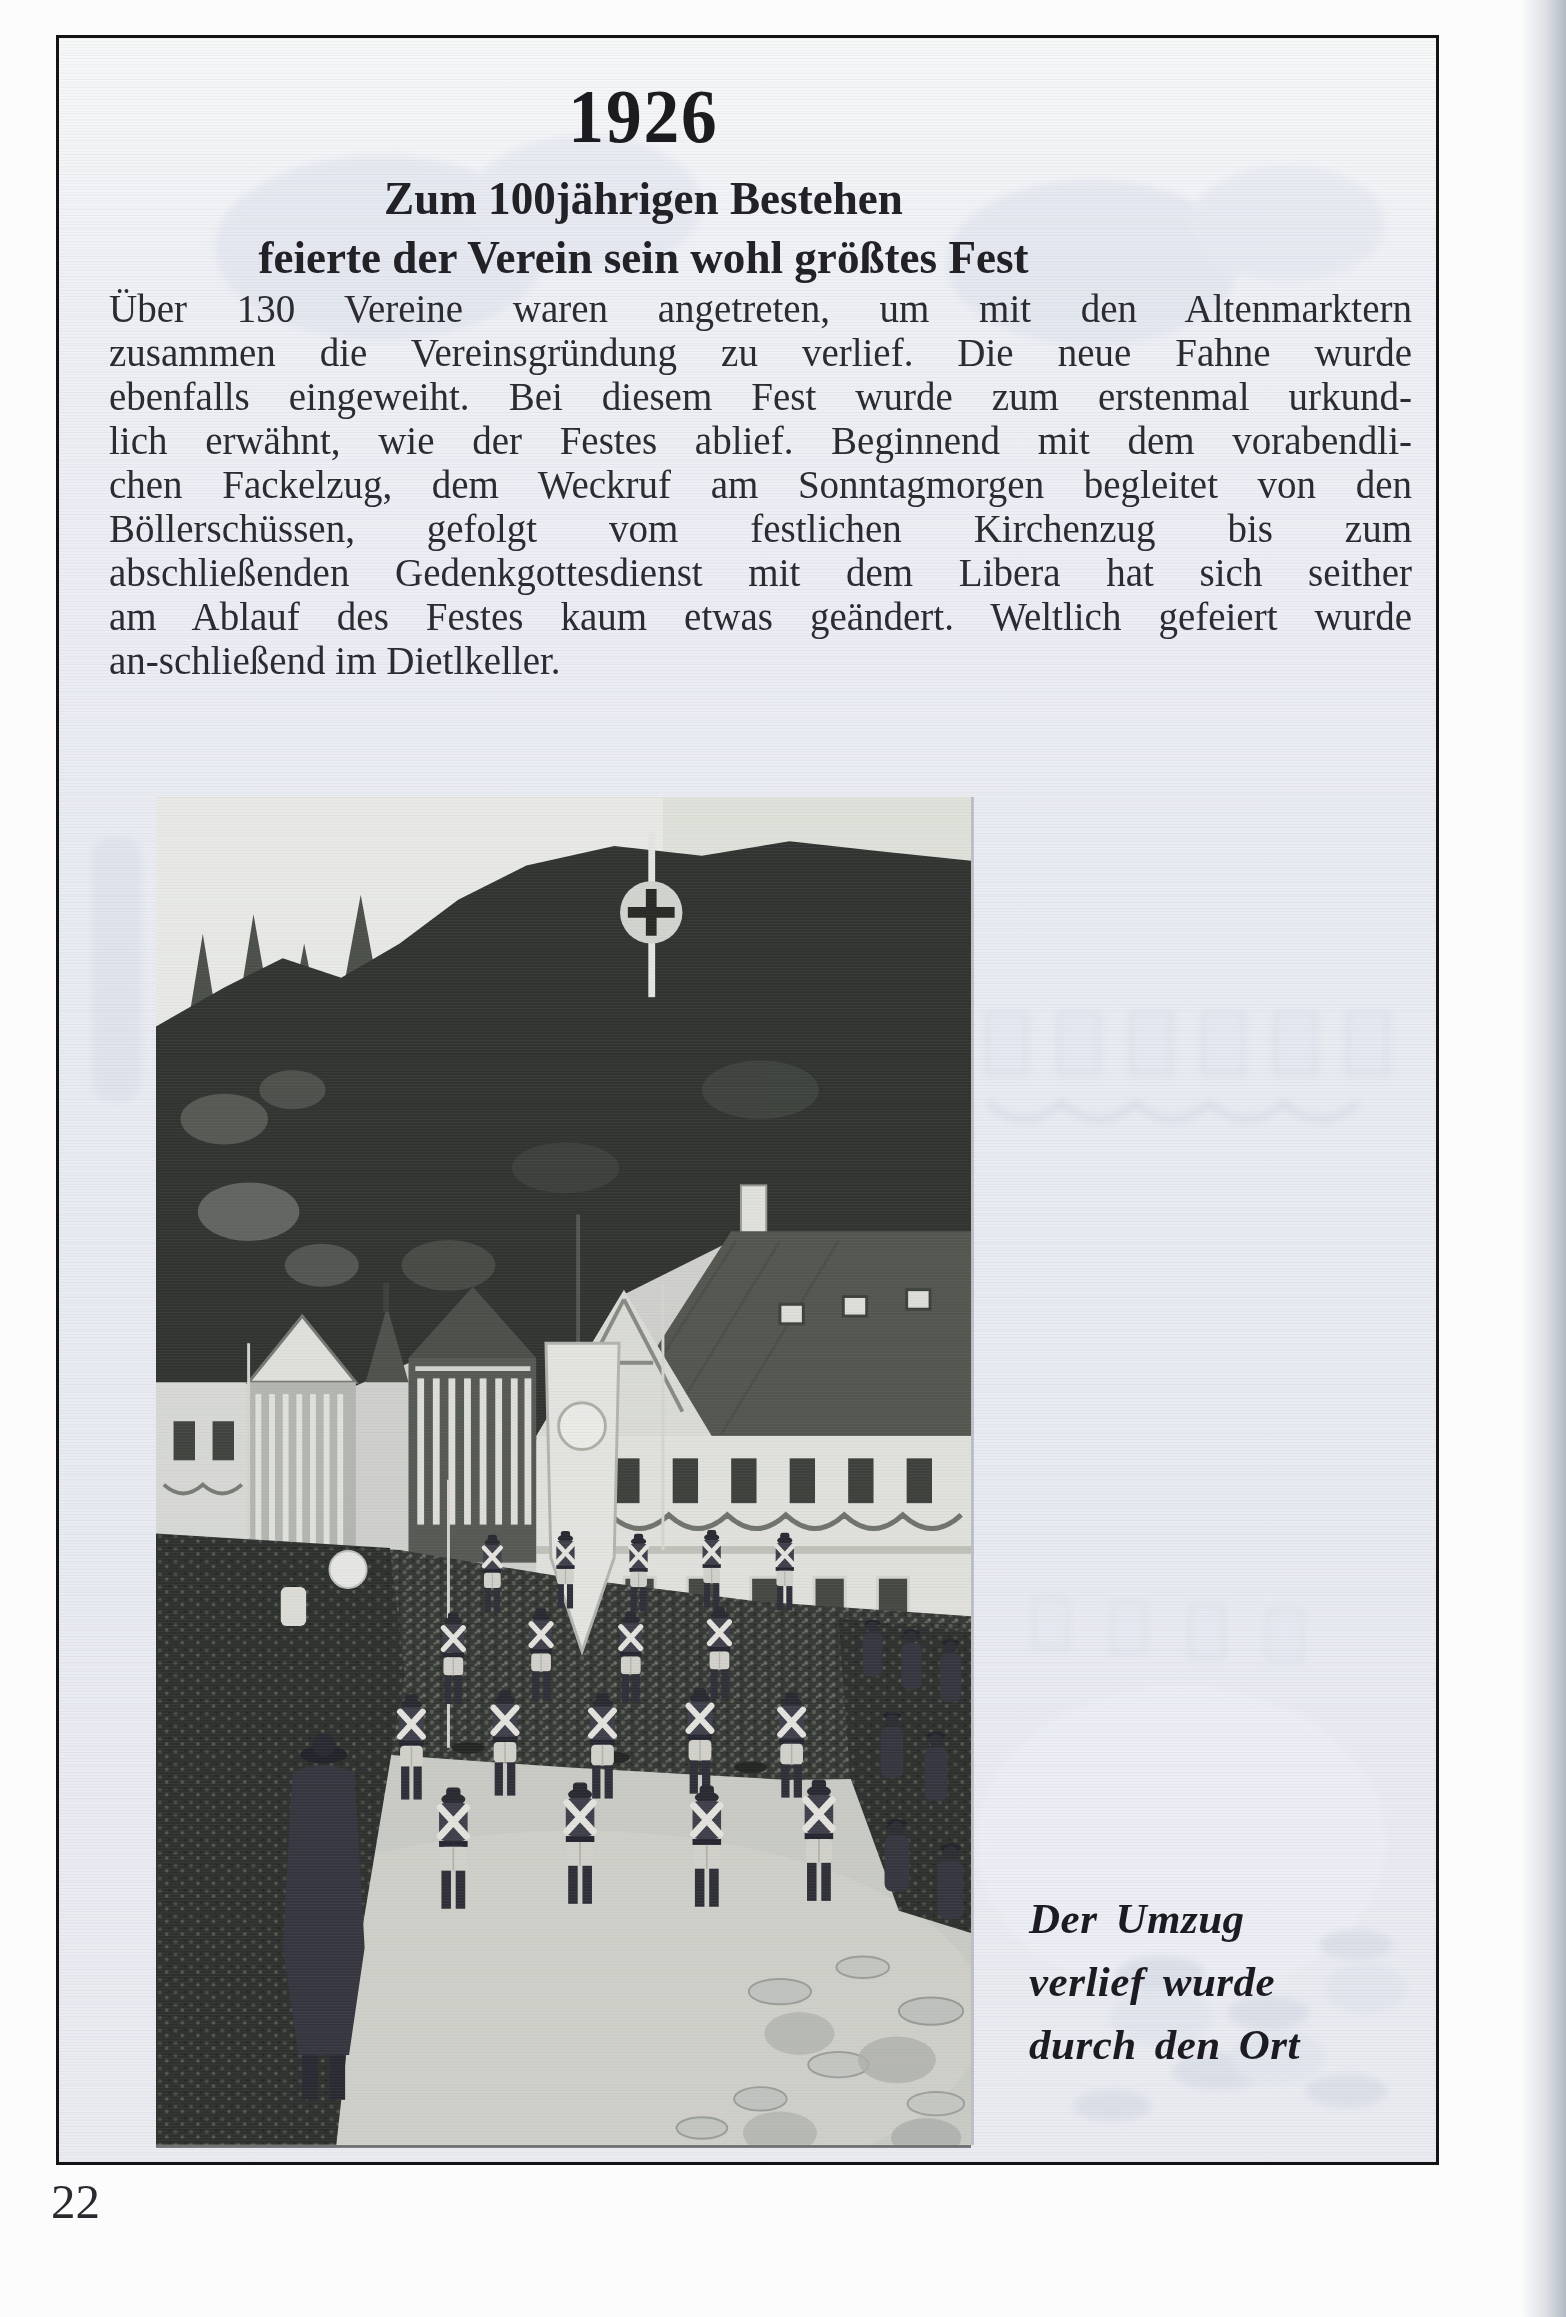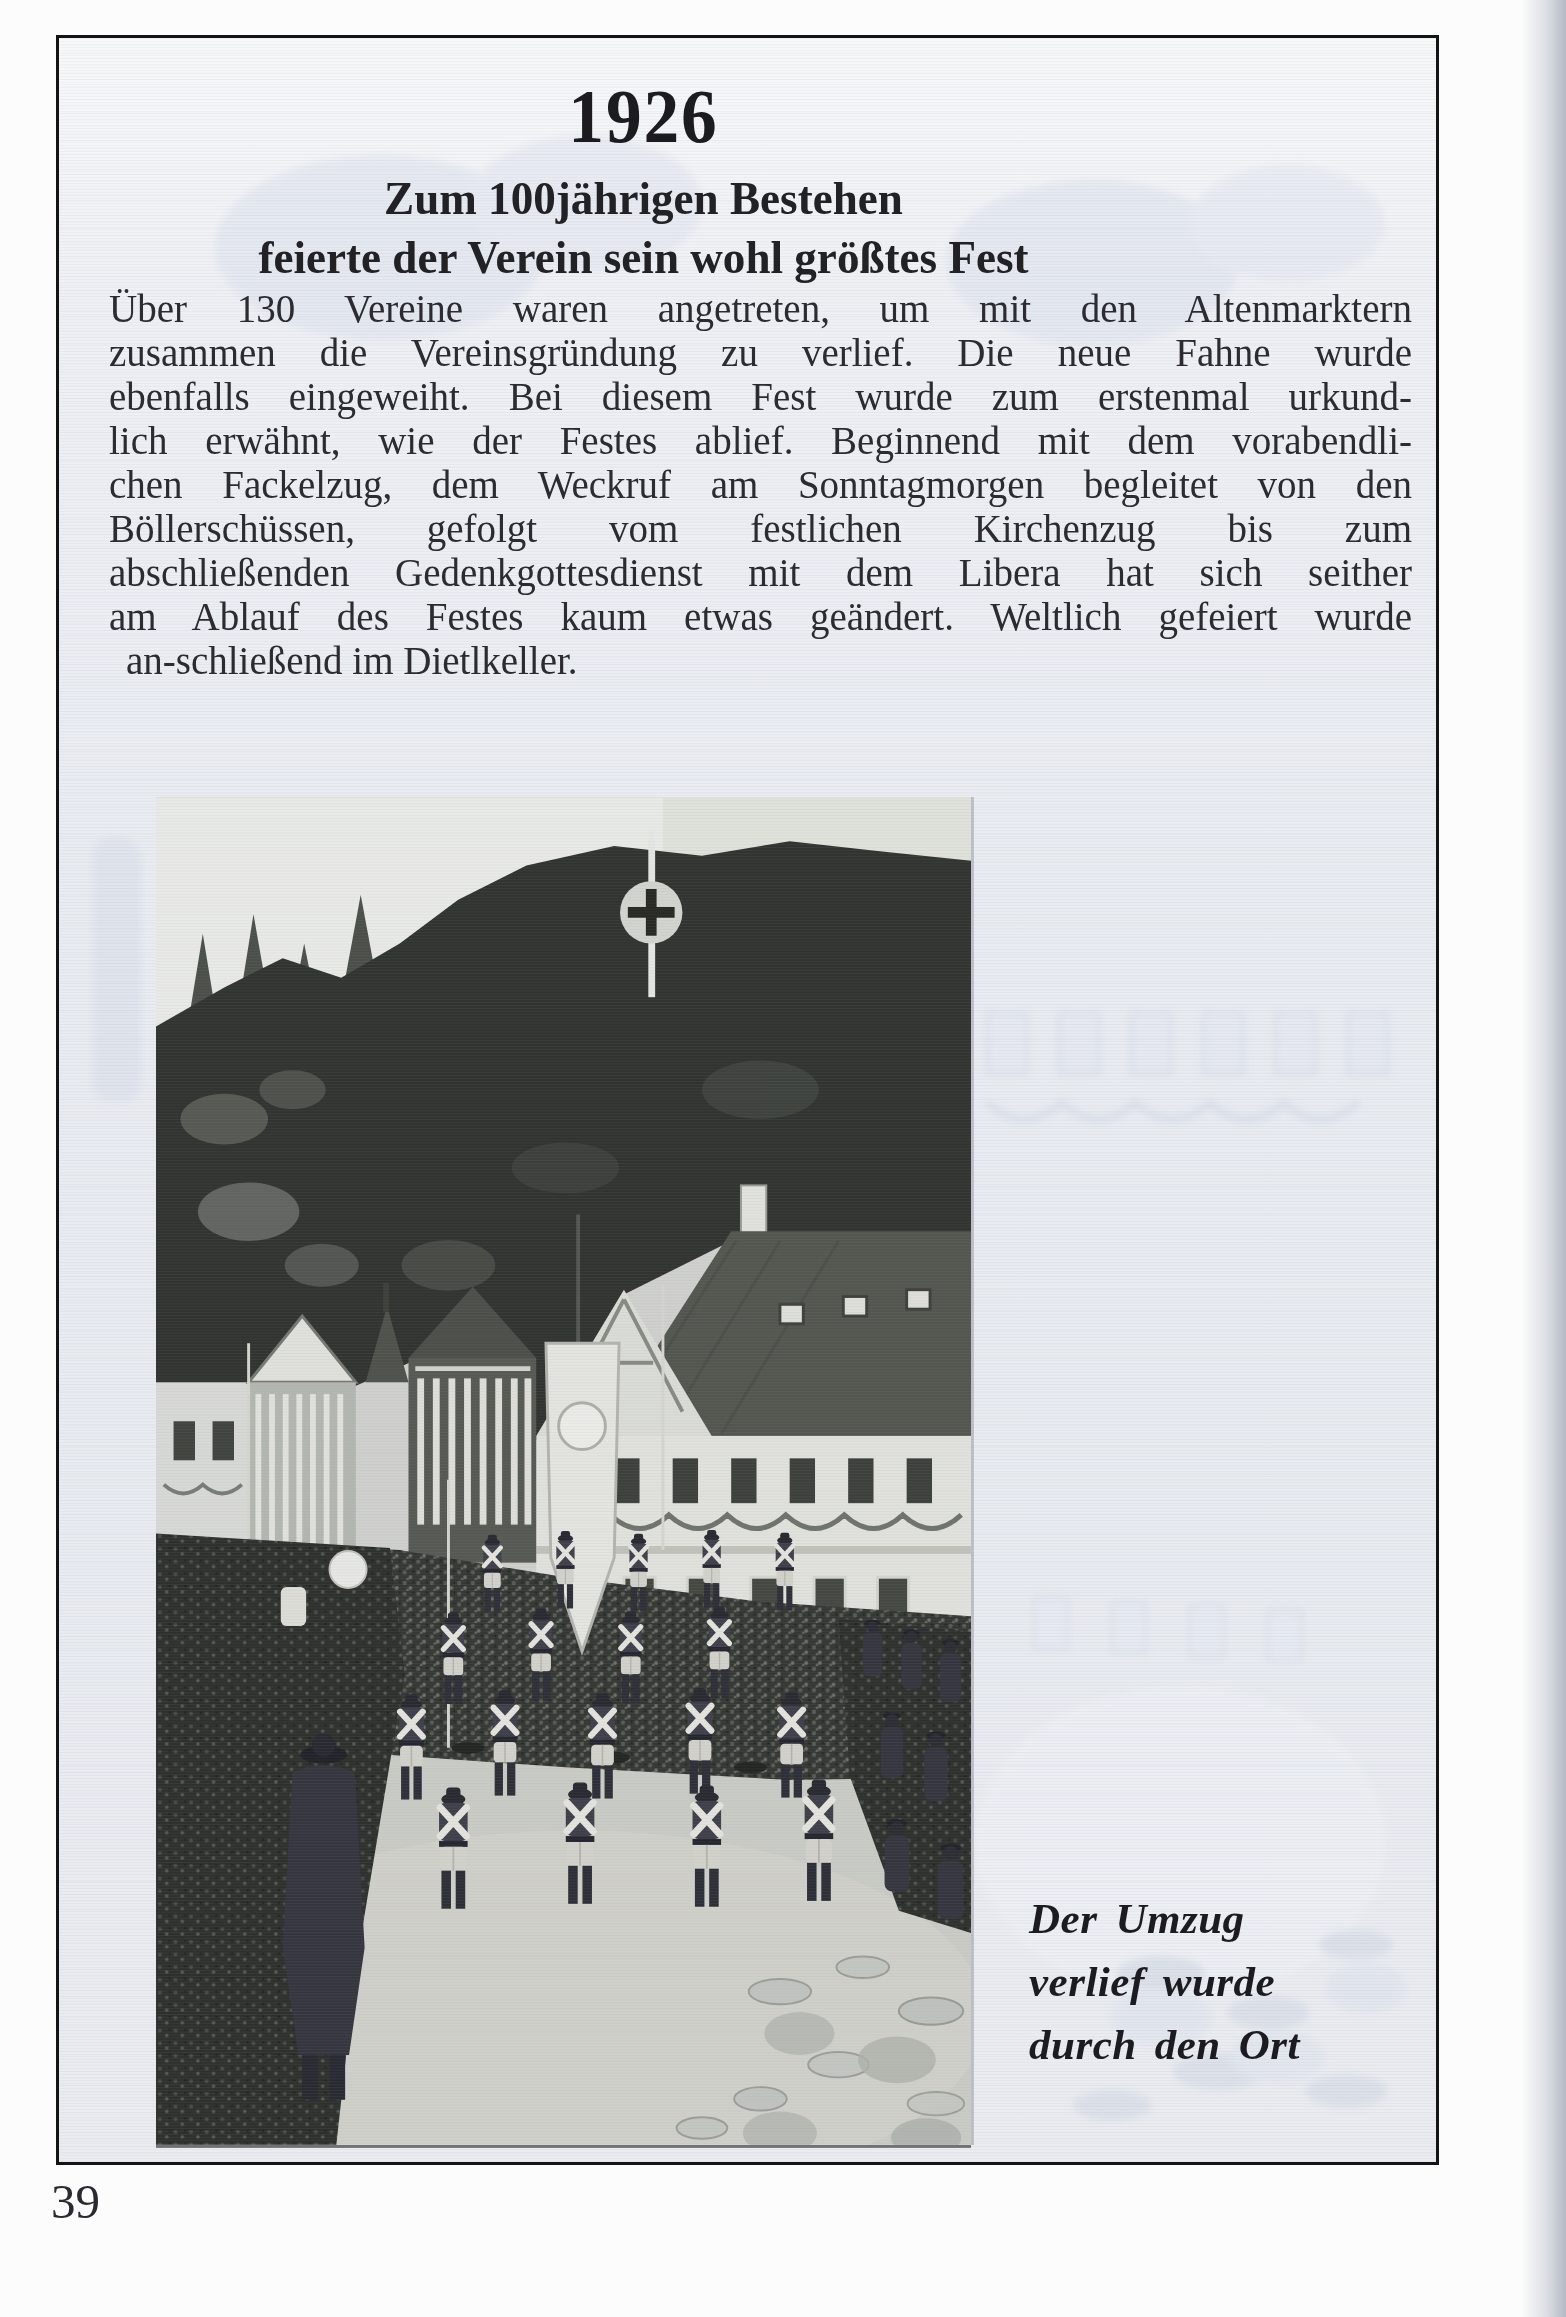--- a/index.html
+++ b/index.html
@@ -51,21 +51,21 @@
     position:absolute;left:50px;top:249px;width:1303px;
     font-size:39px;color:#2b2b31;
   }
   .body-line{
     text-align:justify;
     text-align-last:justify;
     line-height:44px;
     white-space:normal;
     transform:scaleX(1);
   }
-  .body-line.last{text-align-last:left;margin-left:17px;}
+  .body-line.last{text-align-last:left;}
 
   .photo{
     position:absolute;left:97px;top:759px;width:815px;height:1348px;
     box-shadow:0 2.9px 0 rgba(35,35,40,.6), 2.9px 0 0 rgba(60,60,70,.25);
     overflow:hidden;
     background:#d6d6d0;
   }
   .photo svg{display:block;}
 
   .caption{
@@ -378,17 +378,17 @@
         <div>Der Umzug</div>
         <div>verlief  wurde</div>
         <div>durch den Ort</div>
       </div>
 
     </div>
 
     <div class="texture"></div>
   </div>
 
-  <div class="page-number">39</div>
+  <div class="page-number">22</div>
 
   <div class="scan-edge"></div>
 </div>
 
 
 </body></html>

